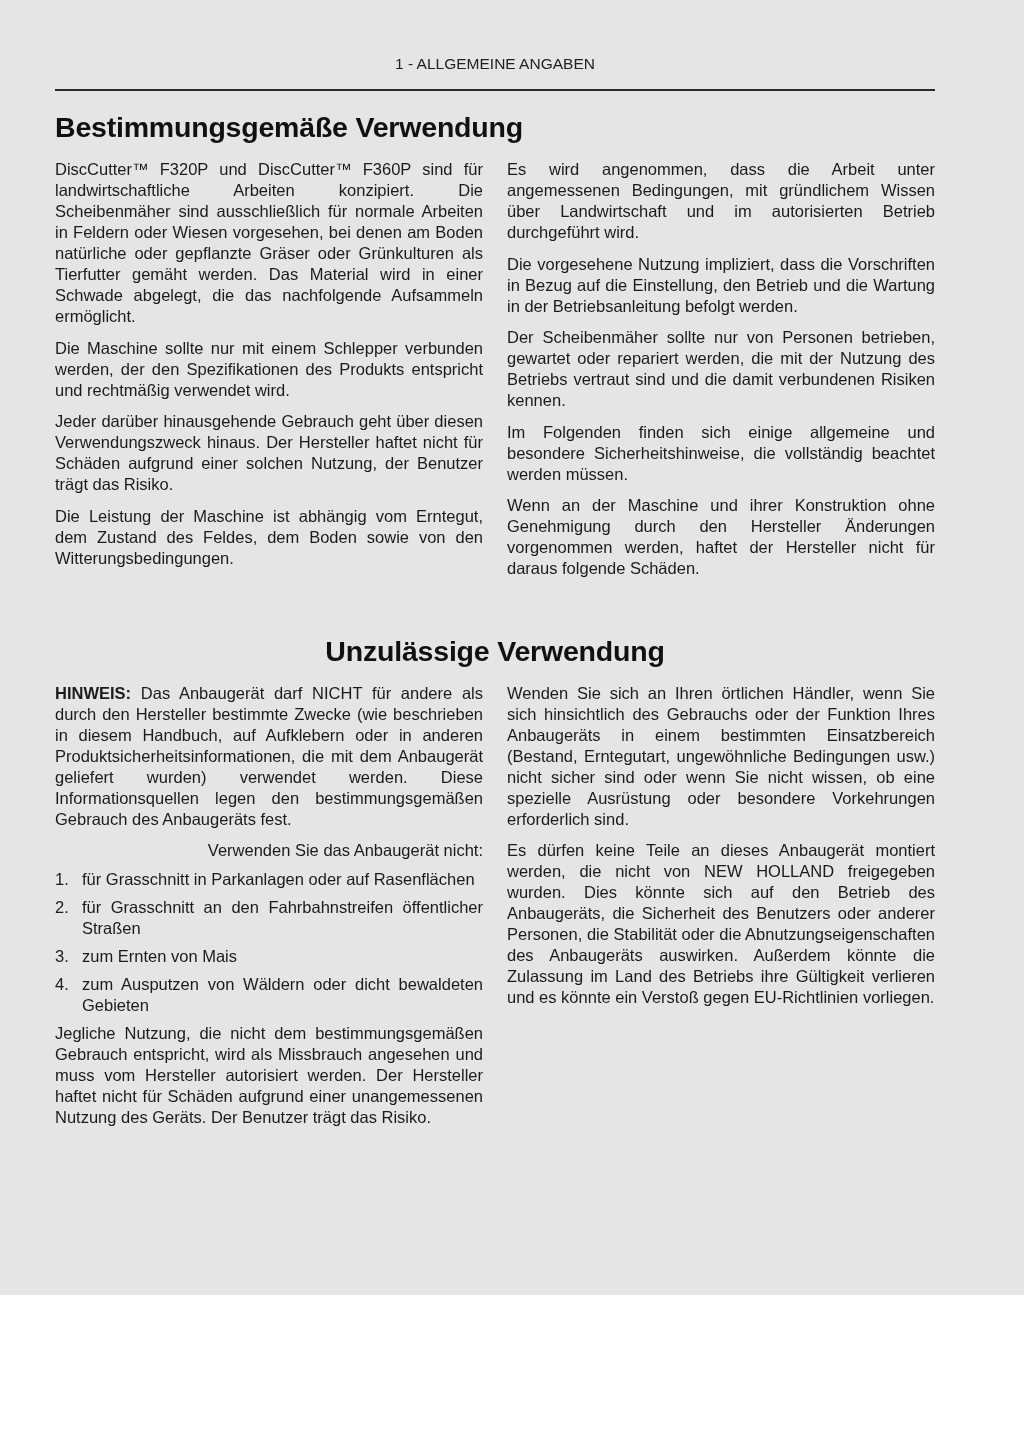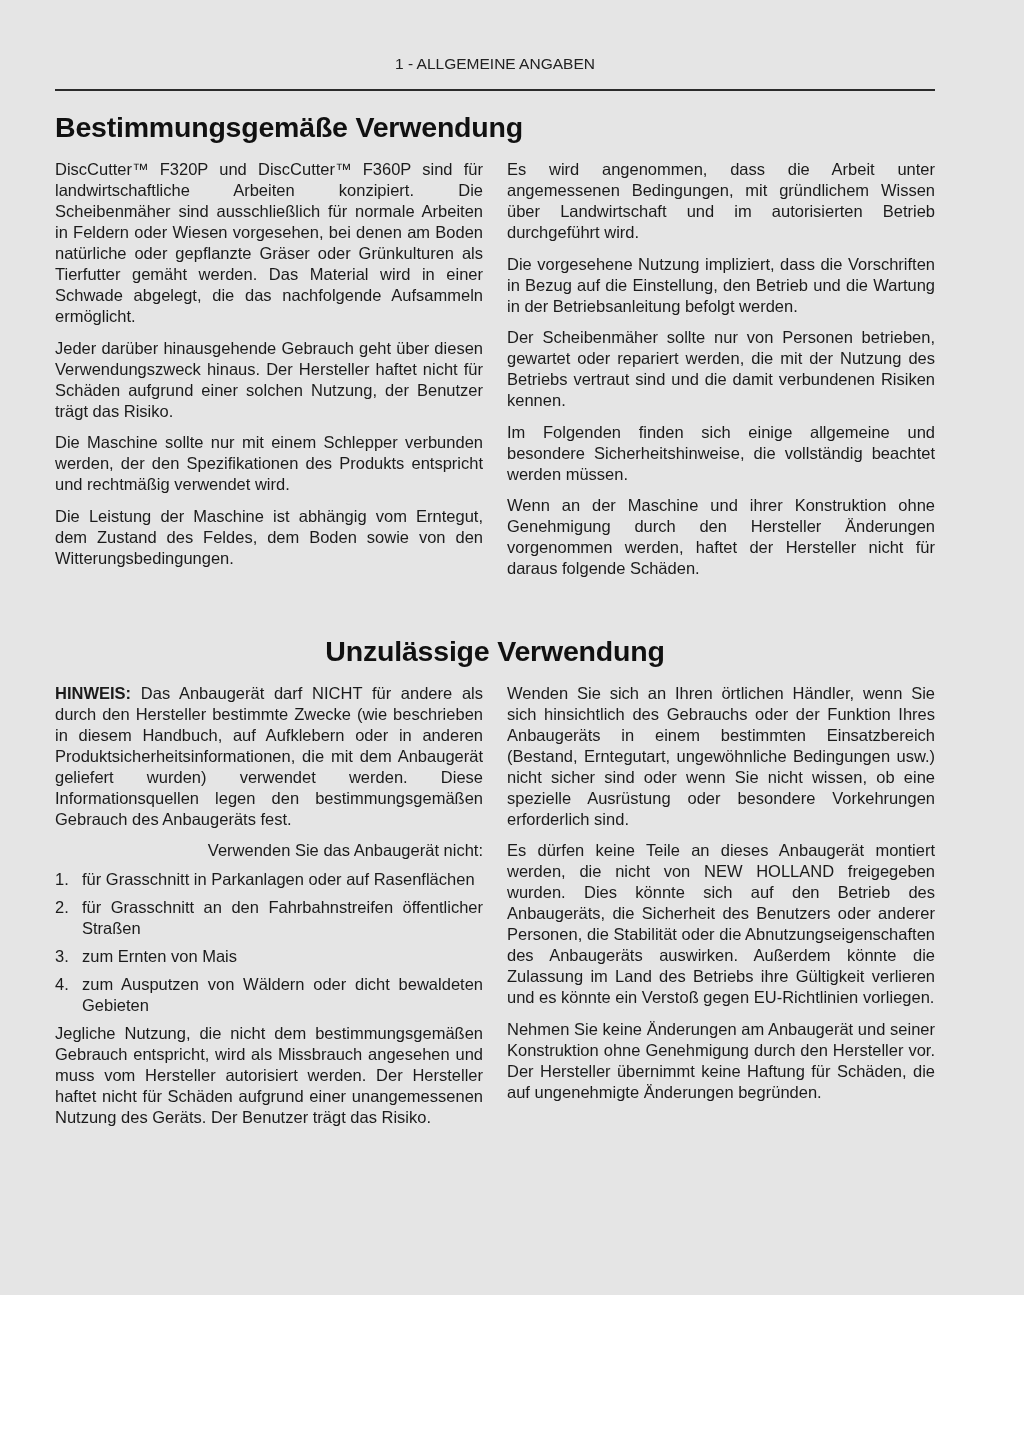--- a/index.html
+++ b/index.html
@@ -82,22 +82,22 @@
   <div class="content">
 
     <div class="running-head">1 - ALLGEMEINE ANGABEN</div>
     <div class="head-rule"></div>
 
     <h1 class="section-title">Bestimmungsgemäße Verwendung</h1>
 
     <div class="cols">
       <div class="col">
         <p class="para">DiscCutter™ F320P und DiscCutter™ F360P sind für landwirtschaftliche Arbeiten konzipiert. Die Scheibenmäher sind ausschließlich für normale Arbeiten in Feldern oder Wiesen vorgesehen, bei denen am Boden natürliche oder gepflanzte Gräser oder Grünkulturen als Tierfutter gemäht werden.  Das Material wird in einer Schwade abgelegt, die das nachfolgende Aufsammeln ermöglicht.</p>
+        <p class="para">Die Maschine sollte nur mit einem Schlepper verbunden werden, der den Spezifikationen des Produkts entspricht und rechtmäßig verwendet wird.</p>
         <p class="para">Jeder darüber hinausgehende Gebrauch geht über diesen Verwendungszweck hinaus.  Der Hersteller haftet nicht für Schäden aufgrund einer solchen Nutzung, der Benutzer trägt das Risiko.</p>
-        <p class="para">Die Maschine sollte nur mit einem Schlepper verbunden werden, der den Spezifikationen des Produkts entspricht und rechtmäßig verwendet wird.</p>
         <p class="para">Die Leistung der Maschine ist abhängig vom Erntegut, dem Zustand des Feldes, dem Boden sowie von den Witterungsbedingungen.</p>
       </div>
       <div class="col">
         <p class="para">Es wird angenommen, dass die Arbeit unter angemessenen Bedingungen, mit gründlichem Wissen über Landwirtschaft und im autorisierten Betrieb durchgeführt wird.</p>
         <p class="para">Die vorgesehene Nutzung impliziert, dass die Vorschriften in Bezug auf die Einstellung, den Betrieb und die Wartung in der Betriebsanleitung befolgt werden.</p>
         <p class="para">Der Scheibenmäher sollte nur von Personen betrieben, gewartet oder repariert werden, die mit der Nutzung des Betriebs vertraut sind und die damit verbundenen Risiken kennen.</p>
         <p class="para">Im Folgenden finden sich einige allgemeine und besondere Sicherheitshinweise, die vollständig beachtet werden müssen.</p>
         <p class="para">Wenn an der Maschine und ihrer Konstruktion ohne Genehmigung durch den Hersteller Änderungen vorgenommen werden, haftet der Hersteller nicht für daraus folgende Schäden.</p>
       </div>
     </div>
@@ -124,21 +124,20 @@
           <div class="list-item">
             <span class="num">4.</span>
             <span class="txt">zum Ausputzen von Wäldern oder dicht bewaldeten Gebieten</span>
           </div>
         </div>
         <p class="para">Jegliche Nutzung, die nicht dem bestimmungsgemäßen Gebrauch entspricht, wird als Missbrauch angesehen und muss vom Hersteller autorisiert werden.  Der Hersteller haftet nicht für Schäden aufgrund einer unangemessenen Nutzung des Geräts.  Der Benutzer trägt das Risiko.</p>
       </div>
       <div class="col">
         <p class="para">Wenden Sie sich an Ihren örtlichen Händler, wenn Sie sich hinsichtlich des Gebrauchs oder der Funktion Ihres Anbaugeräts in einem bestimmten Einsatzbereich (Bestand, Erntegutart, ungewöhnliche Bedingungen usw.) nicht sicher sind oder wenn Sie nicht wissen, ob eine spezielle Ausrüstung oder besondere Vorkehrungen erforderlich sind.</p>
         <p class="para">Es dürfen keine Teile an dieses Anbaugerät montiert werden, die nicht von NEW HOLLAND freigegeben wurden. Dies könnte sich auf den Betrieb des Anbaugeräts, die Sicherheit des Benutzers oder anderer Personen, die Stabilität oder die Abnutzungseigenschaften des Anbaugeräts auswirken.  Außerdem könnte die Zulassung im Land des Betriebs ihre Gültigkeit verlieren und es könnte ein Verstoß gegen EU-Richtlinien vorliegen.</p>
-        <p class="para">Nehmen Sie keine Änderungen am Anbaugerät und seiner Konstruktion ohne Genehmigung durch den Hersteller vor.  Der Hersteller übernimmt keine Haftung für Schäden, die auf ungenehmigte Änderungen begründen.</p>
       </div>
     </div>
 
   </div>
 
   <div class="footer">
     <span>1-4</span>
   </div>
 </div>
 

